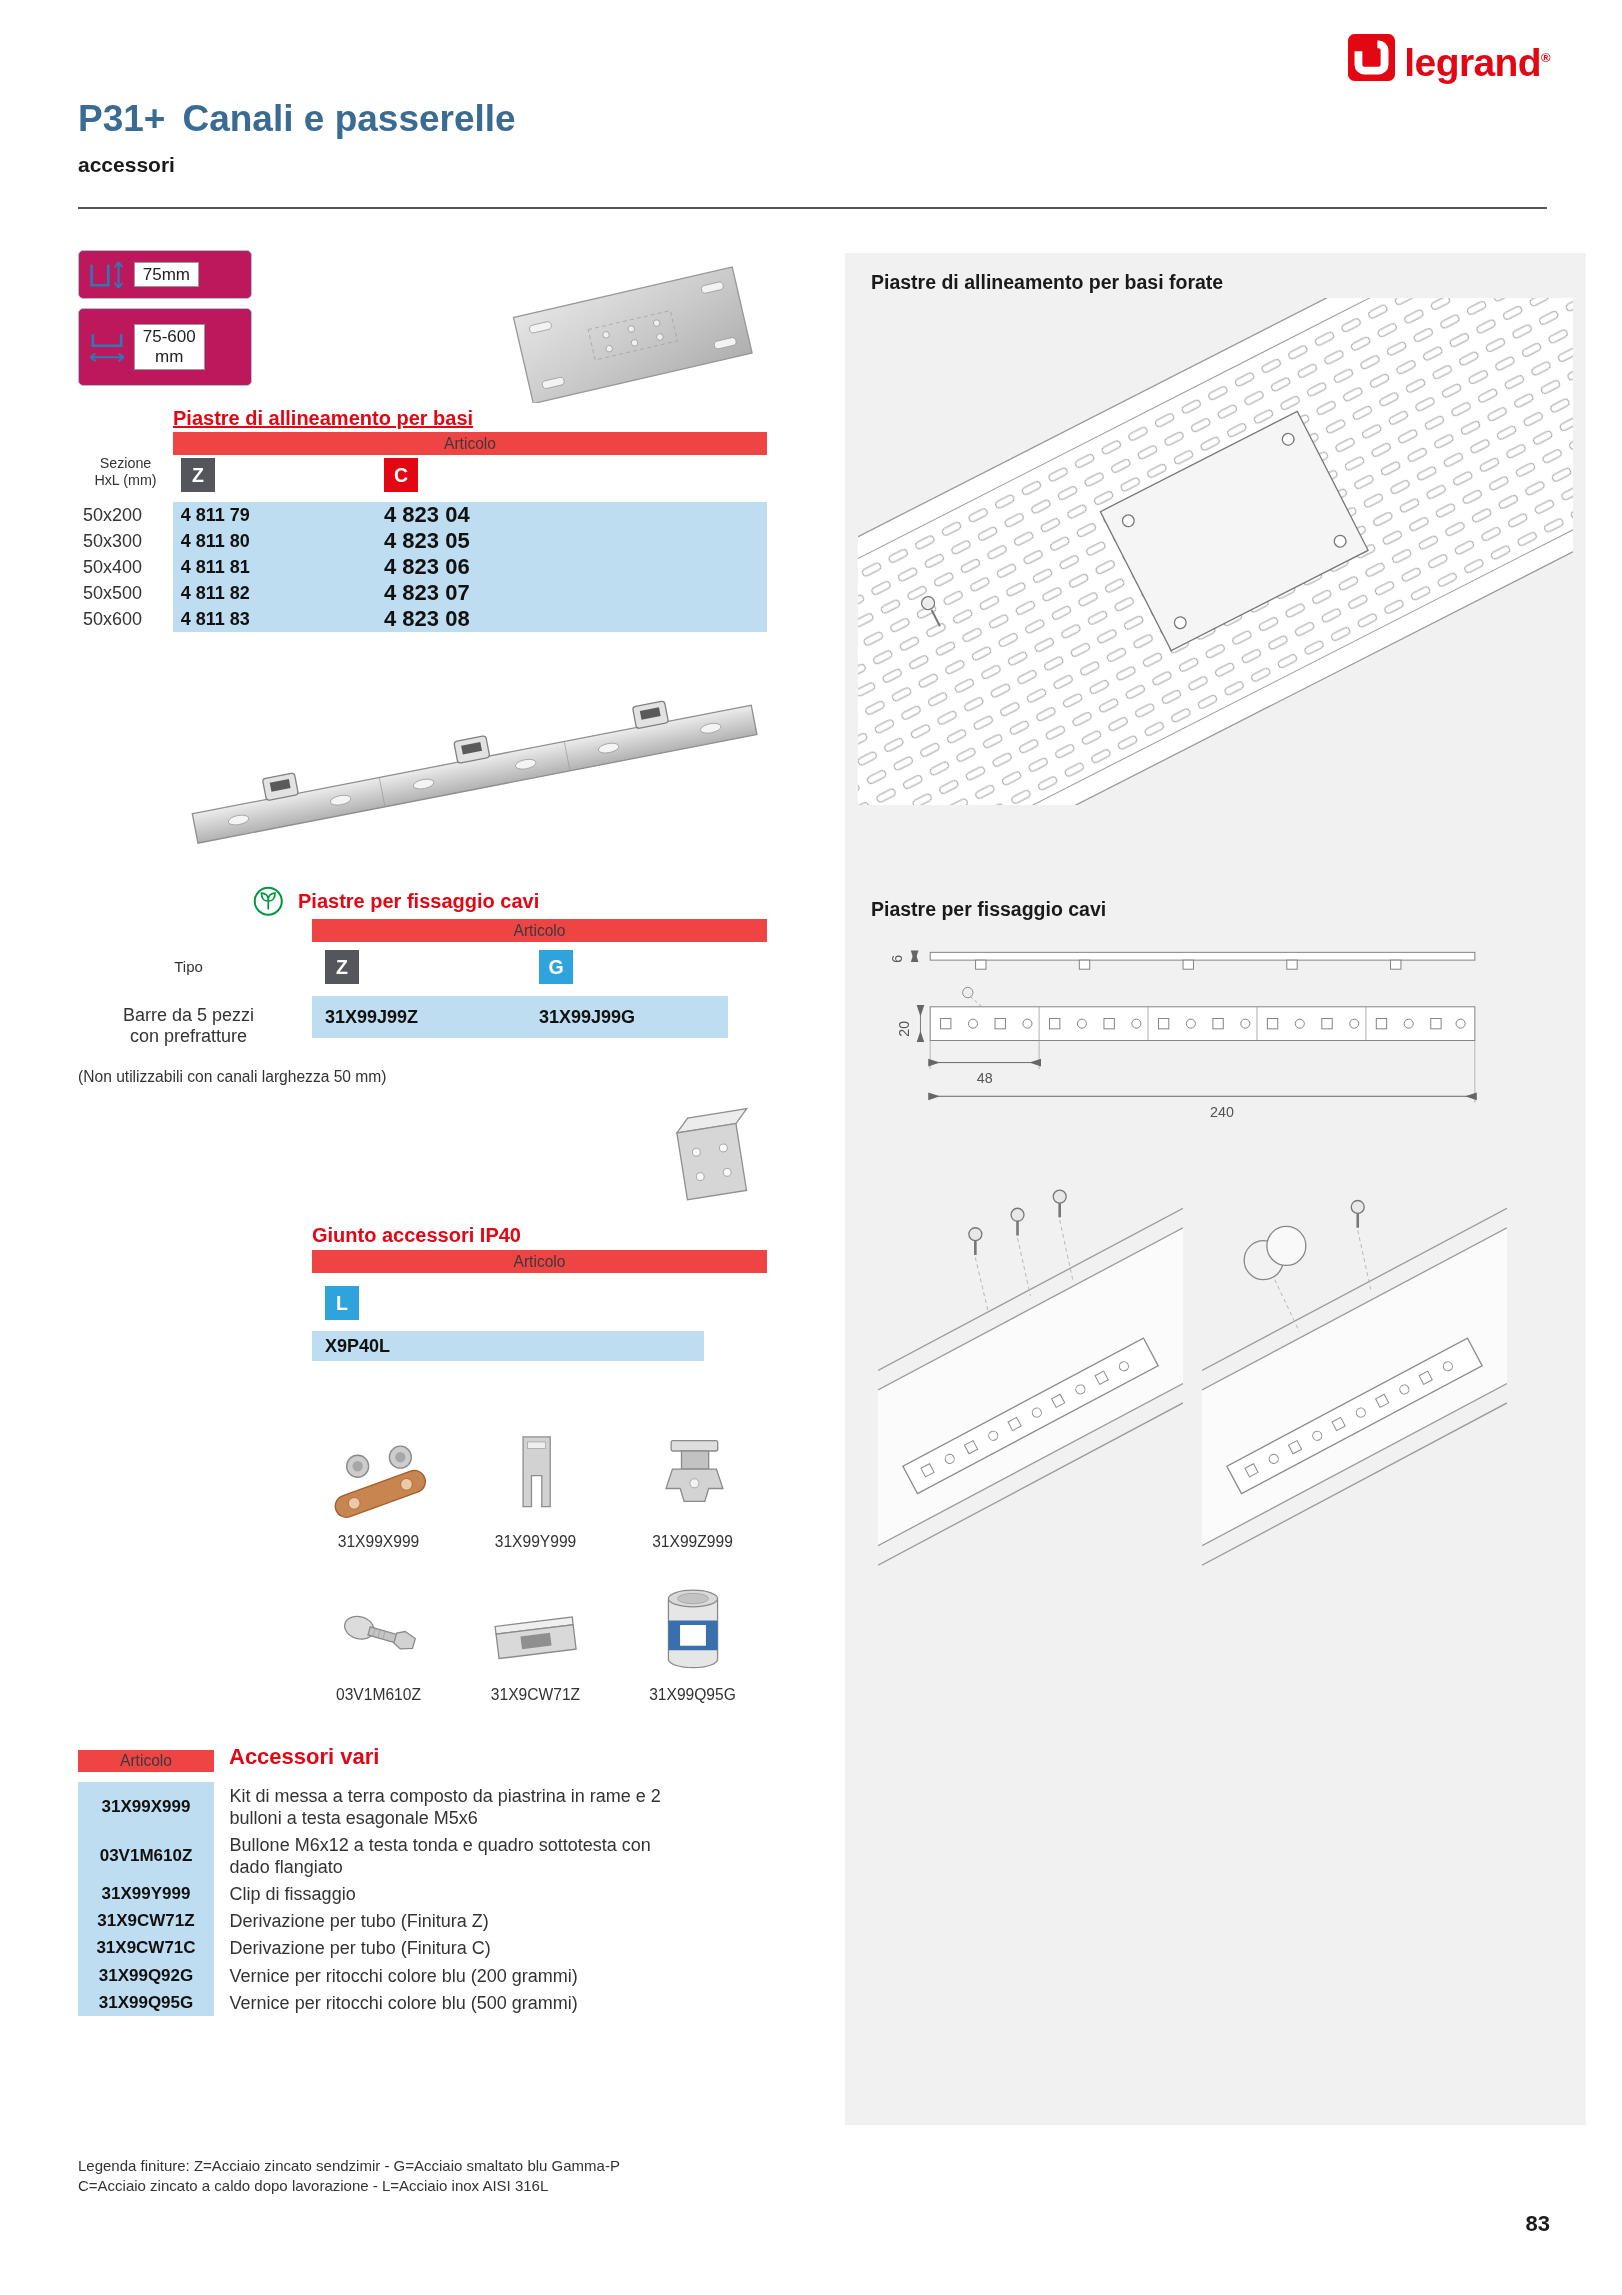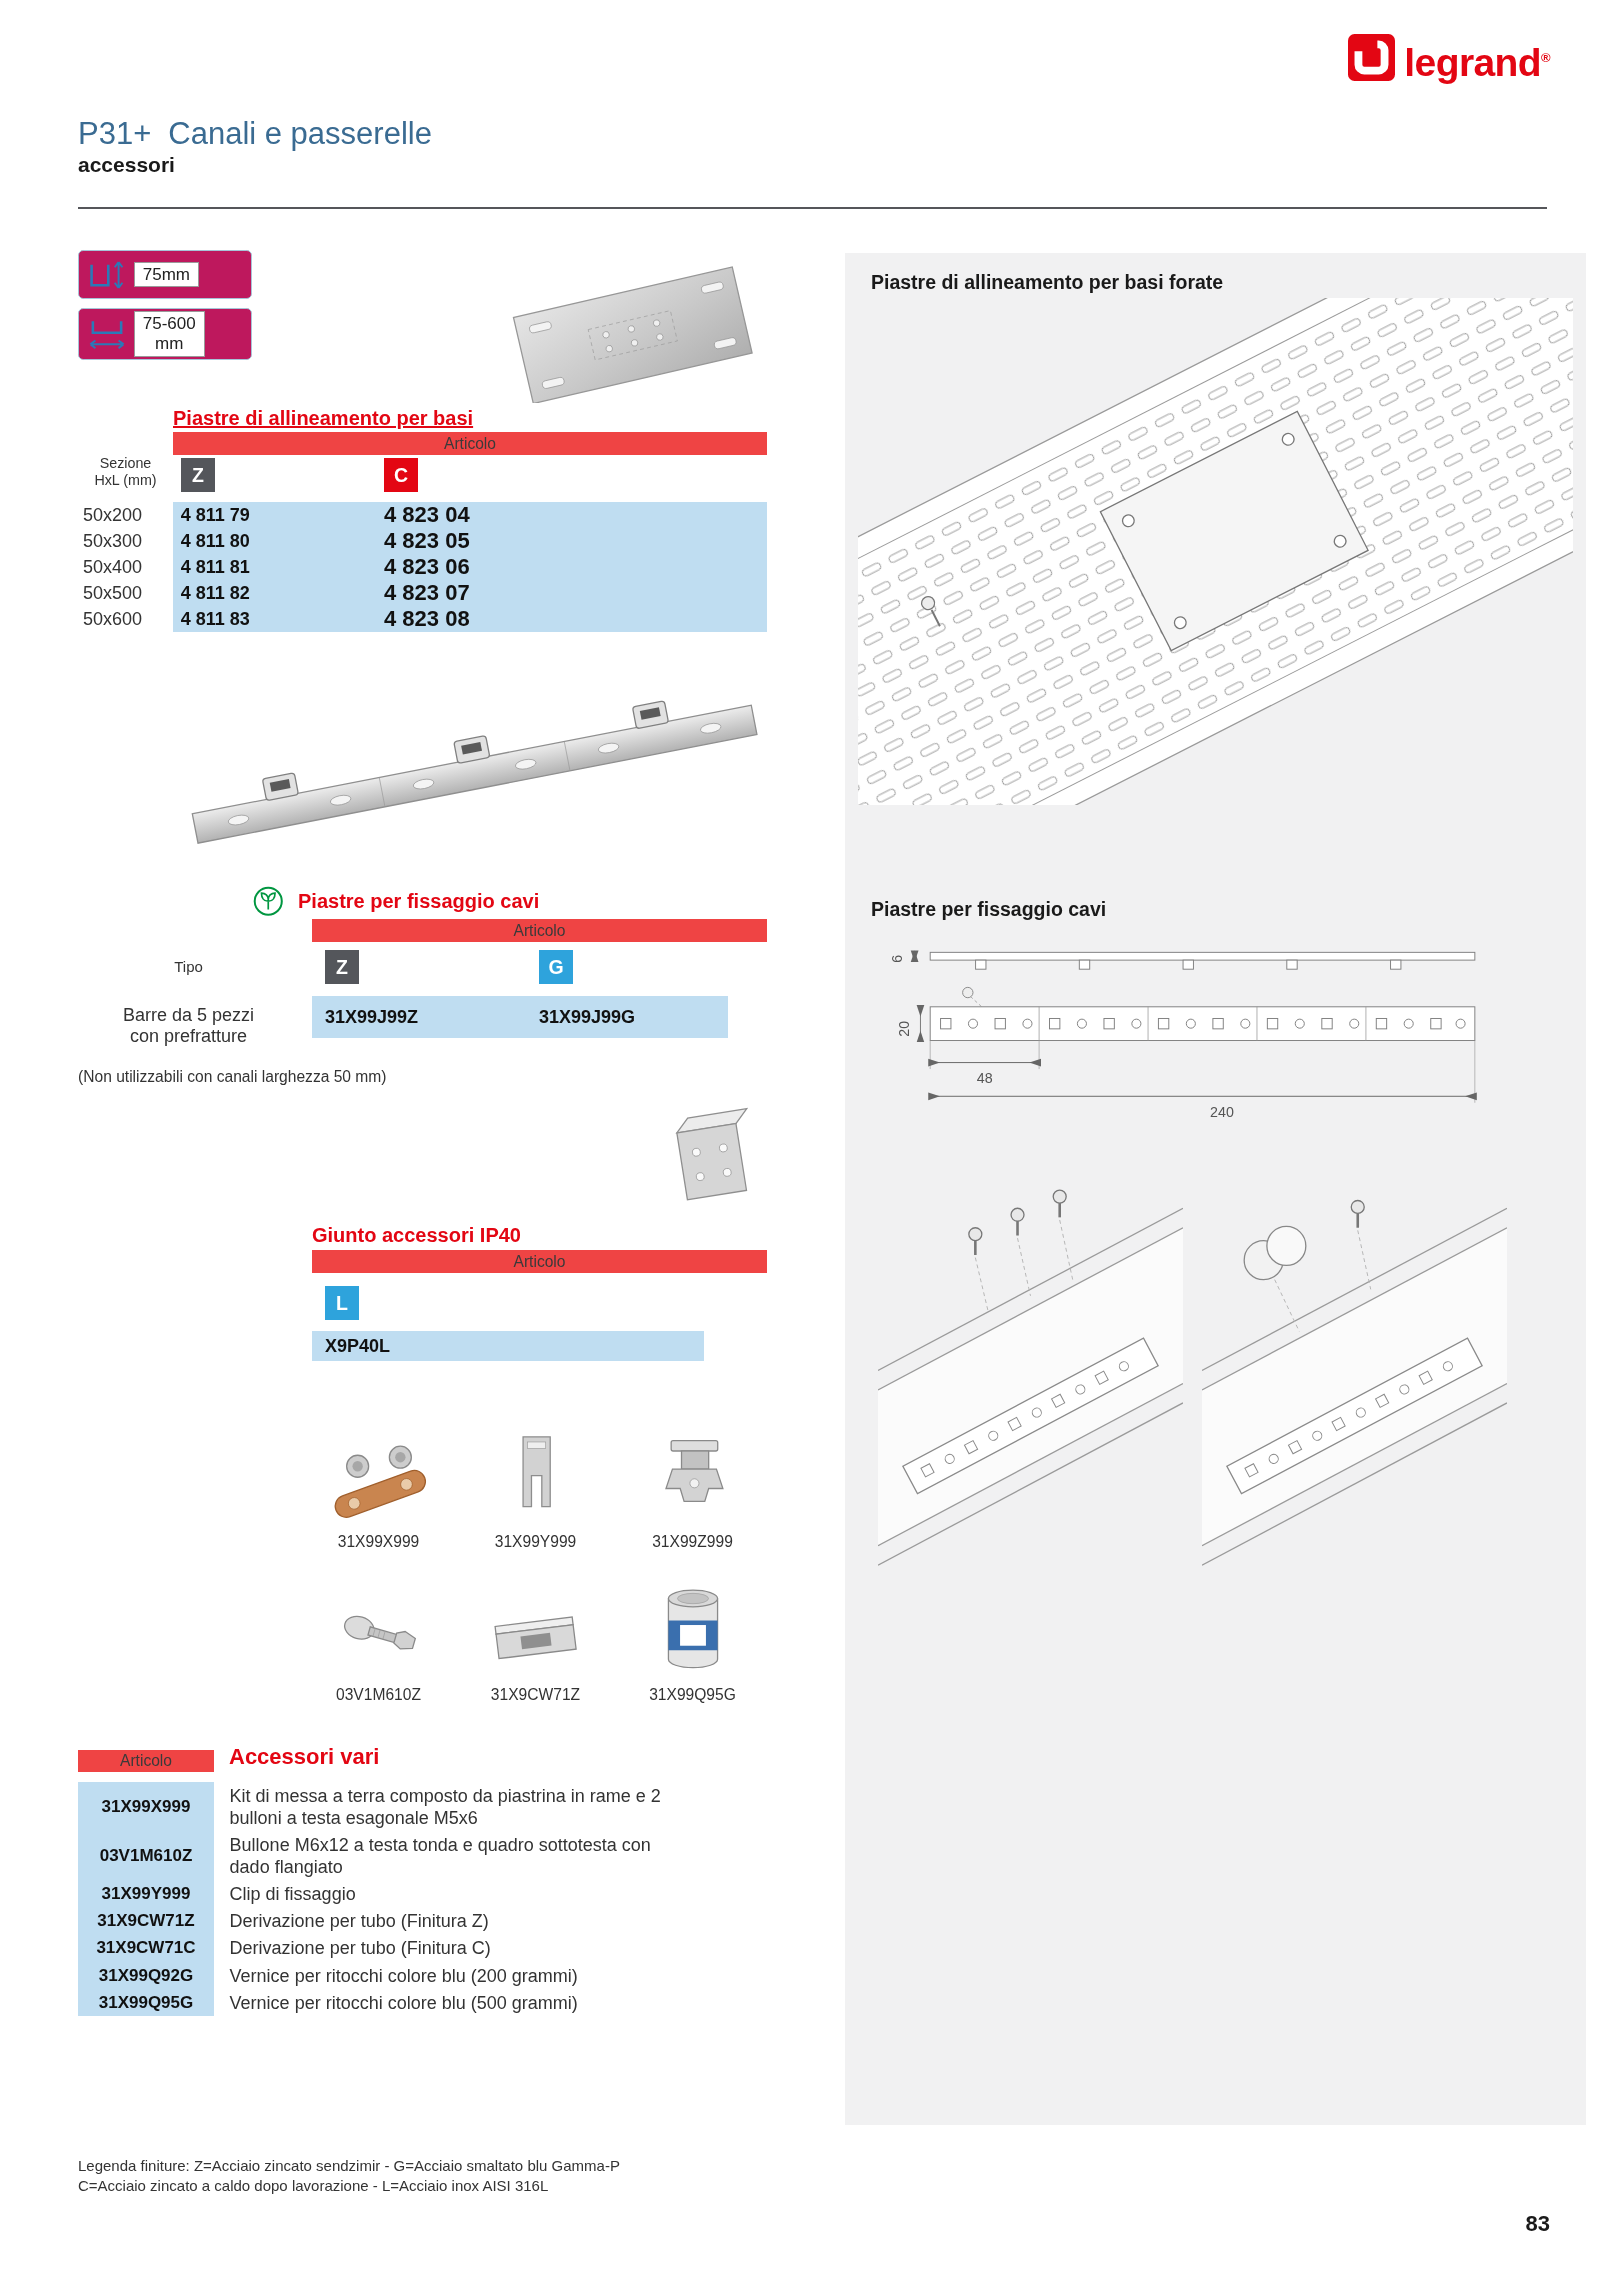--- a/index.html
+++ b/index.html
@@ -4,21 +4,21 @@
 <style>
   * { margin:0; padding:0; box-sizing:border-box; }
   body { font-family:"Liberation Sans", sans-serif; background:#fff; color:#222; }
   .page { position:relative; width:1623px; height:2295px; background:#ffffff; overflow:hidden; }
   .abs { position:absolute; }
 
   
   .logo-wrap { position:absolute; top:34px; right:73px; display:flex; align-items:flex-start; gap:9px; }
   .logo-text { color:#E30613; font-size:39px; font-weight:bold; letter-spacing:-0.6px; line-height:47px; }
   .logo-reg { color:#E30613; font-size:13px; vertical-align:super; }
-  .page-title { left:78px; top:116px; font-size:31px; font-weight:normal; color:#3A6B92; }
+  .page-title { left:78px; top:98px; font-size:37px; font-weight:bold; color:#3A6B92; }
   .page-title .code { margin-right:17px; }
   .page-subtitle { left:78px; top:153px; font-size:21px; font-weight:bold; color:#1a1a1a; }
   .header-rule { left:78px; top:207px; width:1469px; height:1.9px; background:#55565A; }
 
   
   .dim-badge { position:absolute; left:78px; border:1.3px solid #A7C4D8; border-radius:5.2px; background:#be185d; display:flex; align-items:center; gap:6.5px; padding:3.9px 6.5px; }
   .dim-label { border:1.3px solid #9a9a9a; background:#fff; padding:1.9px 7.8px; font-size:17px; color:#222; text-align:center; line-height:20px; }
 
   
   .red-heading { font-size:20px; font-weight:bold; color:#E30613; }
@@ -92,21 +92,21 @@
   <div class="abs page-subtitle">accessori</div>
   <div class="abs header-rule"></div>
 
   <div class="dim-badge" style="top:250px; width:174px; height:49px;">
     <svg width="42" height="36" viewBox="0 0 64 56">
       <path d="M8 12 v32 h26 v-32" fill="none" stroke="#2A7AB8" stroke-width="4"></path>
       <path d="M50 8 v40 M50 8 l-6 8 M50 8 l6 8 M50 48 l-6 -8 M50 48 l6 -8" fill="none" stroke="#2A7AB8" stroke-width="3"></path>
     </svg>
     <div class="dim-label">75mm</div>
   </div>
-  <div class="dim-badge" style="top:308px; width:174px; height:52px;">
+  <div class="dim-badge" style="top:308px; width:174px; height:78px;">
     <svg width="42" height="36" viewBox="0 0 64 56">
       <path d="M10 8 v18 h44 v-18" fill="none" stroke="#2A7AB8" stroke-width="4"></path>
       <path d="M6 44 h52 M6 44 l8 -6 M6 44 l8 6 M58 44 l-8 -6 M58 44 l-8 6" fill="none" stroke="#2A7AB8" stroke-width="3"></path>
     </svg>
     <div class="dim-label">
       <div>75-600</div>
       <div>mm</div>
     </div>
   </div>
 

